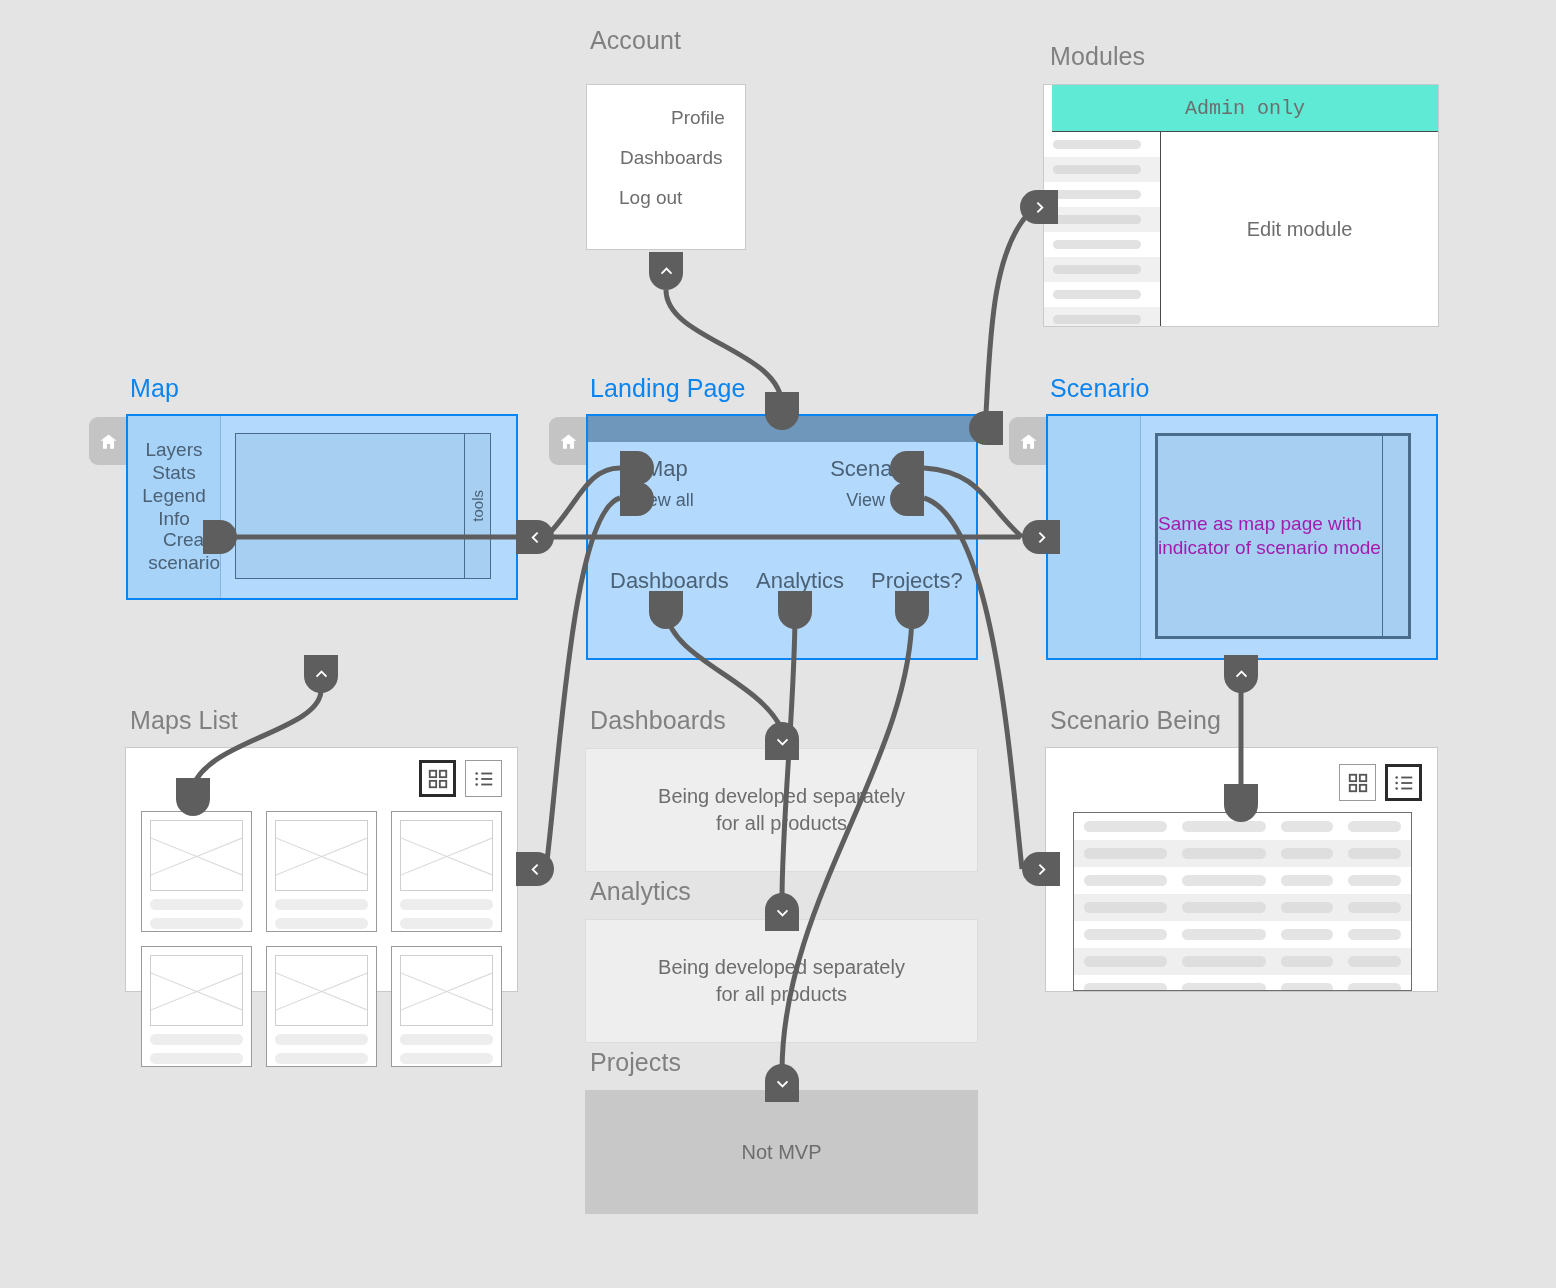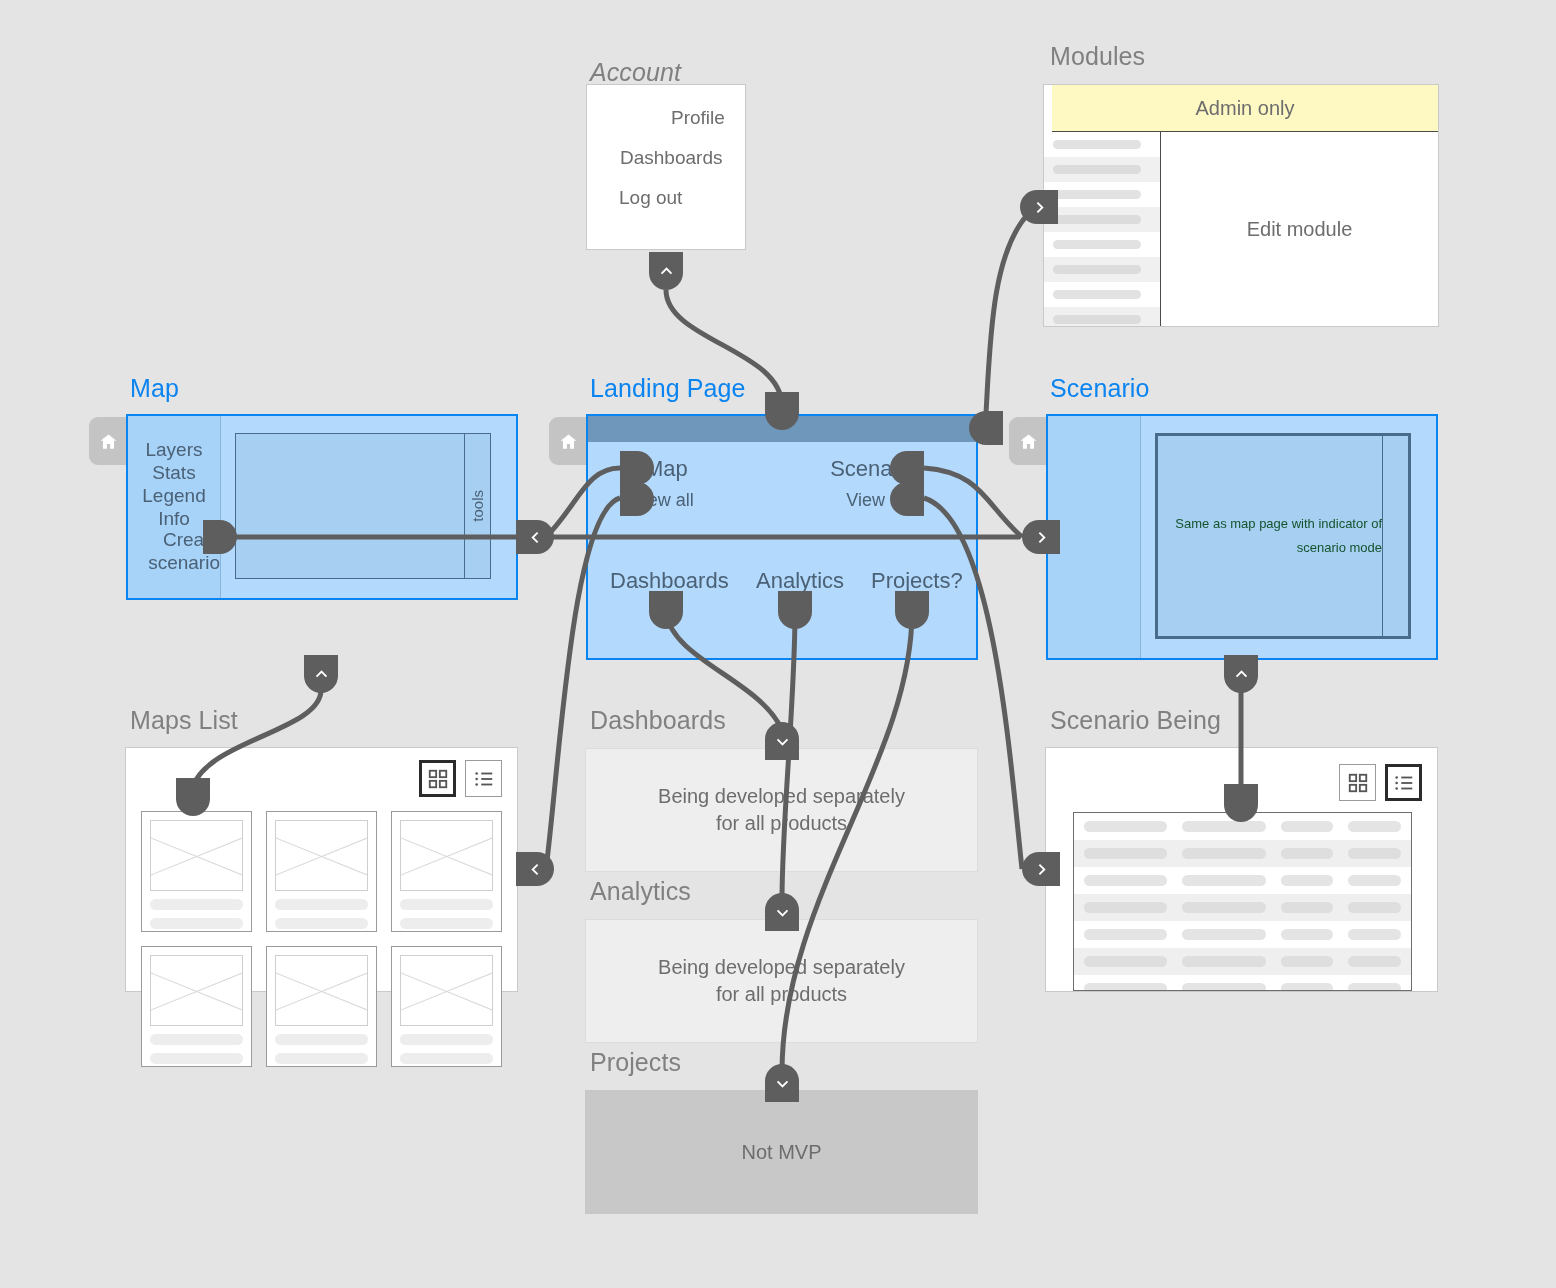--- a/index.html
+++ b/index.html
@@ -79,24 +79,24 @@
   .tools-col span {
     writing-mode: vertical-rl;
     transform: rotate(180deg);
     font-size: 15px;
     color: #4a6176;
   }
   .scn-note {
     position: absolute;
     left: 0; right: 26px; top: 50%;
     transform: translateY(-50%);
-    text-align: right;
-    font-size: 13px;
+    text-align: left;
+    font-size: 19px;
     line-height: 24px;
-    color: #14532d;
+    color: #a21caf;
   }
 
   
   .lp-link {
     position: absolute;
     font-size: 22px;
     color: #4a6176;
     white-space: nowrap;
   }
   .lp-sub {
@@ -131,21 +131,22 @@
   }
 
   
   .mod-header {
     position: absolute;
     left: 8px; right: 0; top: 0;
     height: 47px;
     border-bottom: 1px solid #4a4a4a;
     display: flex; align-items: center; justify-content: center;
     font-size: 20px; color: #6d6d6d;
-    background: #fef9c3;
+    background: #5eead4;
+    font-family: Liberation Mono, monospace;
   }
   .mod-list {
     position: absolute;
     left: 0; top: 47px; bottom: 0;
     width: 117px;
     border-right: 1px solid #4a4a4a;
     overflow: hidden;
     background: #fff;
   }
   .mod-row { height: 25px; display: flex; align-items: center; padding: 0 9px; }
@@ -274,21 +275,21 @@
 
     <path d="M912,612 C912,760 782,900 782,1072"></path>
 
     <path d="M321,690 C321,730 210,740 193,786"></path>
 
     <path d="M321,660 L321,668"></path>
 
     <path d="M1241,690 C1241,740 1241,760 1241,784"></path>
   </svg>
 
-  <div class="title" style="left:590px; top:58px;font-style:italic;">Account</div>
+  <div class="title" style="left:590px; top:26px;">Account</div>
   <div class="panel whitebox" style="left:586px; top:84px; width:160px; height:166px;">
     <div class="menu-item" style="left:48px; top:22px;margin-left:36px;">Profile</div>
     <div class="menu-item" style="left:33px; top:62px;">Dashboards</div>
     <div class="menu-item" style="left:32px; top:102px;">Log out</div>
   </div>
   <div class="pin up" style="left:649px; top:252px;">
     <svg viewBox="0 0 24 24">
         <polyline points="5,15 12,8 19,15"></polyline>
       </svg>
   </div>

